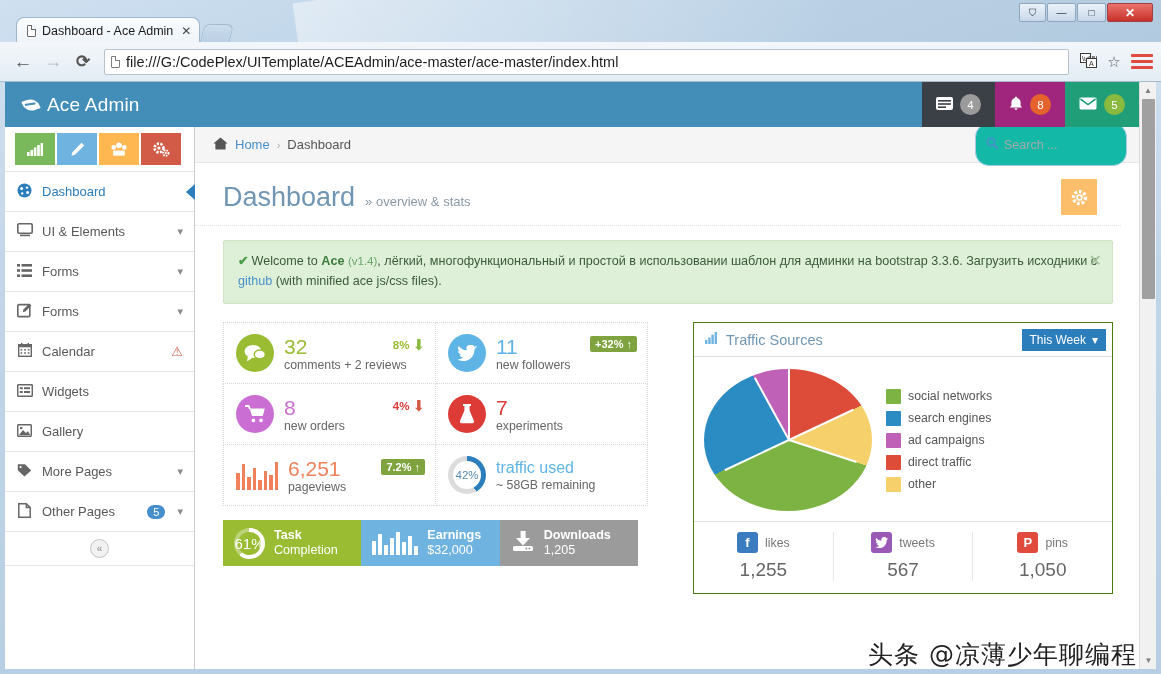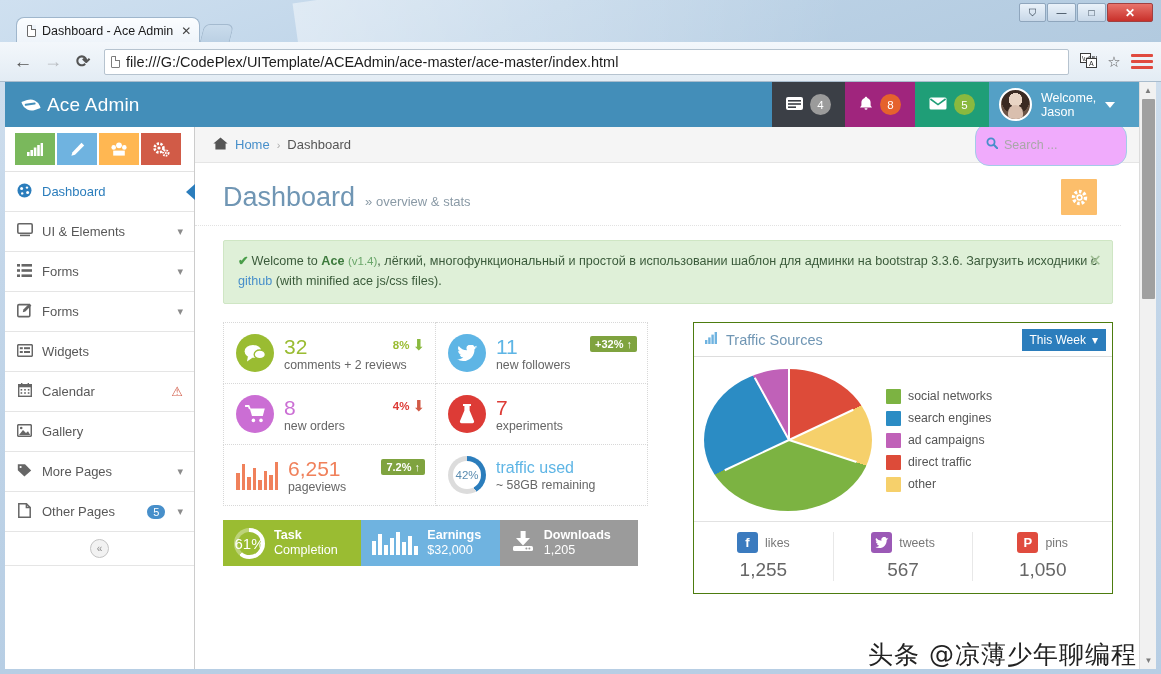--- a/index.html
+++ b/index.html
@@ -207,21 +207,21 @@
     height: 36px; background: #f5f5f5; border-bottom: 1px solid #e5e5e5;
     display: flex; align-items: center; padding: 0 12px 0 18px; font-size: 13px; gap: 7px;
   }
   #breadcrumbs .home-ico { color: #555; font-size: 14px; }
   #breadcrumbs .crumb-link { color: #478fca; cursor: pointer; }
   #breadcrumbs .sep { color: #adadad; font-size: 11px; }
   #breadcrumbs .crumb-cur { color: #555; }
   #bc-spacer { flex: 1; }
   #search-box {
     width: 152px; height: 43px; border: 1px solid #a3cbe8; border-radius: 14px;
-    background: #f0abfc; display: flex; align-items: center; gap: 6px; padding: 0 10px;
+    background: #14b8a6; display: flex; align-items: center; gap: 6px; padding: 0 10px;
   }
   #search-box .s-ico { color: #478fca; font-size: 12px; }
   #search-input {
     border: none; outline: none; font-size: 12.5px; color: #333;
     width: 110px; background: transparent; font-family: "Liberation Sans", sans-serif;
   }
   #search-input::placeholder { color: #a8a8a8; }
 
   #page-head {
     padding: 16px 20px 10px 28px; display: flex; align-items: center; gap: 10px;
@@ -453,28 +453,20 @@
         <div class="nav-item mail">
           <span class="nav-ico">
             <svg width="18" height="13" viewBox="0 0 18 13">
               <rect x="0.5" y="0.5" width="17" height="12" rx="1.5" fill="#fff"></rect>
               <path d="M1.4 2 9 7.6 16.6 2" fill="none" stroke="#1f9e77" stroke-width="1.6"></path>
             </svg>
           </span>
           <span class="nav-badge badge-green">5</span>
         </div>
 
-        <div class="nav-item user">
-          <span id="avatar"></span>
-          <span id="welcome">
-            <b>Welcome,</b>
-            <b>Jason</b>
-          </span>
-          <span class="caret-down"></span>
-        </div>
       </div>
 
       <div id="body-row">
 
         <div id="sidebar">
           <div id="shortcuts">
             <div class="shortcut sc-green">
               <svg width="16" height="13" viewBox="0 0 16 13">
                 <rect x="0" y="9" width="2.6" height="4" fill="#fff"></rect>
                 <rect x="3.4" y="7" width="2.6" height="6" fill="#fff"></rect>
@@ -552,50 +544,50 @@
                   <rect x="0.8" y="1.6" width="12" height="12" rx="1.2" fill="none" stroke="#666" stroke-width="1.6"></rect>
                   <path d="M12.4 0.6 14.4 2.6 8.4 8.6 5.8 9.2 6.4 6.6z" fill="#666"></path>
                 </svg>
               </span>
               <span class="li-label">Forms</span>
               <span class="chev">▾</span>
             </li>
 
             <li class="nav-li">
               <span class="li-ico">
-                <svg width="16" height="13" viewBox="0 0 16 13">
-                  <rect x="0.7" y="0.7" width="14.6" height="11.6" rx="1" fill="none" stroke="#666" stroke-width="1.5"></rect>
-                  <rect x="2.8" y="3.2" width="3" height="2" fill="#666"></rect>
-                    <rect x="7" y="3.2" width="6" height="2" fill="#666"></rect>
-                  <rect x="2.8" y="7" width="3" height="2" fill="#666"></rect>
-                    <rect x="7" y="7" width="6" height="2" fill="#666"></rect>
-                </svg>
-              </span>
-              <span class="li-label">Widgets</span>
-            </li>
-
-            <li class="nav-li">
-              <span class="li-ico">
                 <svg width="14" height="14" viewBox="0 0 14 14">
                   <rect x="0.7" y="1.7" width="12.6" height="11.6" fill="none" stroke="#666" stroke-width="1.4"></rect>
                   <rect x="0.7" y="1.7" width="12.6" height="2.6" fill="#666"></rect>
                   <rect x="3" y="0" width="1.4" height="3" fill="#666"></rect>
                     <rect x="9.6" y="0" width="1.4" height="3" fill="#666"></rect>
                   <g fill="#666">
                       <rect x="2.6" y="6" width="1.6" height="1.6"></rect>
                       <rect x="6.2" y="6" width="1.6" height="1.6"></rect>
                       <rect x="9.8" y="6" width="1.6" height="1.6"></rect>
                   <rect x="2.6" y="9.2" width="1.6" height="1.6"></rect>
                       <rect x="6.2" y="9.2" width="1.6" height="1.6"></rect>
                       <rect x="9.8" y="9.2" width="1.6" height="1.6"></rect>
                     </g>
                 </svg>
               </span>
               <span class="li-label">Calendar</span>
               <span class="warn-ico">⚠</span>
+            </li>
+
+            <li class="nav-li">
+              <span class="li-ico">
+                <svg width="16" height="13" viewBox="0 0 16 13">
+                  <rect x="0.7" y="0.7" width="14.6" height="11.6" rx="1" fill="none" stroke="#666" stroke-width="1.5"></rect>
+                  <rect x="2.8" y="3.2" width="3" height="2" fill="#666"></rect>
+                    <rect x="7" y="3.2" width="6" height="2" fill="#666"></rect>
+                  <rect x="2.8" y="7" width="3" height="2" fill="#666"></rect>
+                    <rect x="7" y="7" width="6" height="2" fill="#666"></rect>
+                </svg>
+              </span>
+              <span class="li-label">Widgets</span>
             </li>
 
             <li class="nav-li">
               <span class="li-ico">
                 <svg width="15" height="13" viewBox="0 0 15 13">
                   <rect x="0.7" y="0.7" width="13.6" height="11.6" rx="1" fill="none" stroke="#666" stroke-width="1.5"></rect>
                   <circle cx="4.2" cy="4" r="1.3" fill="#666"></circle>
                   <path d="M2 11 6 6 9 9 11 7.2 13.2 11z" fill="#666"></path>
                 </svg>
               </span>

